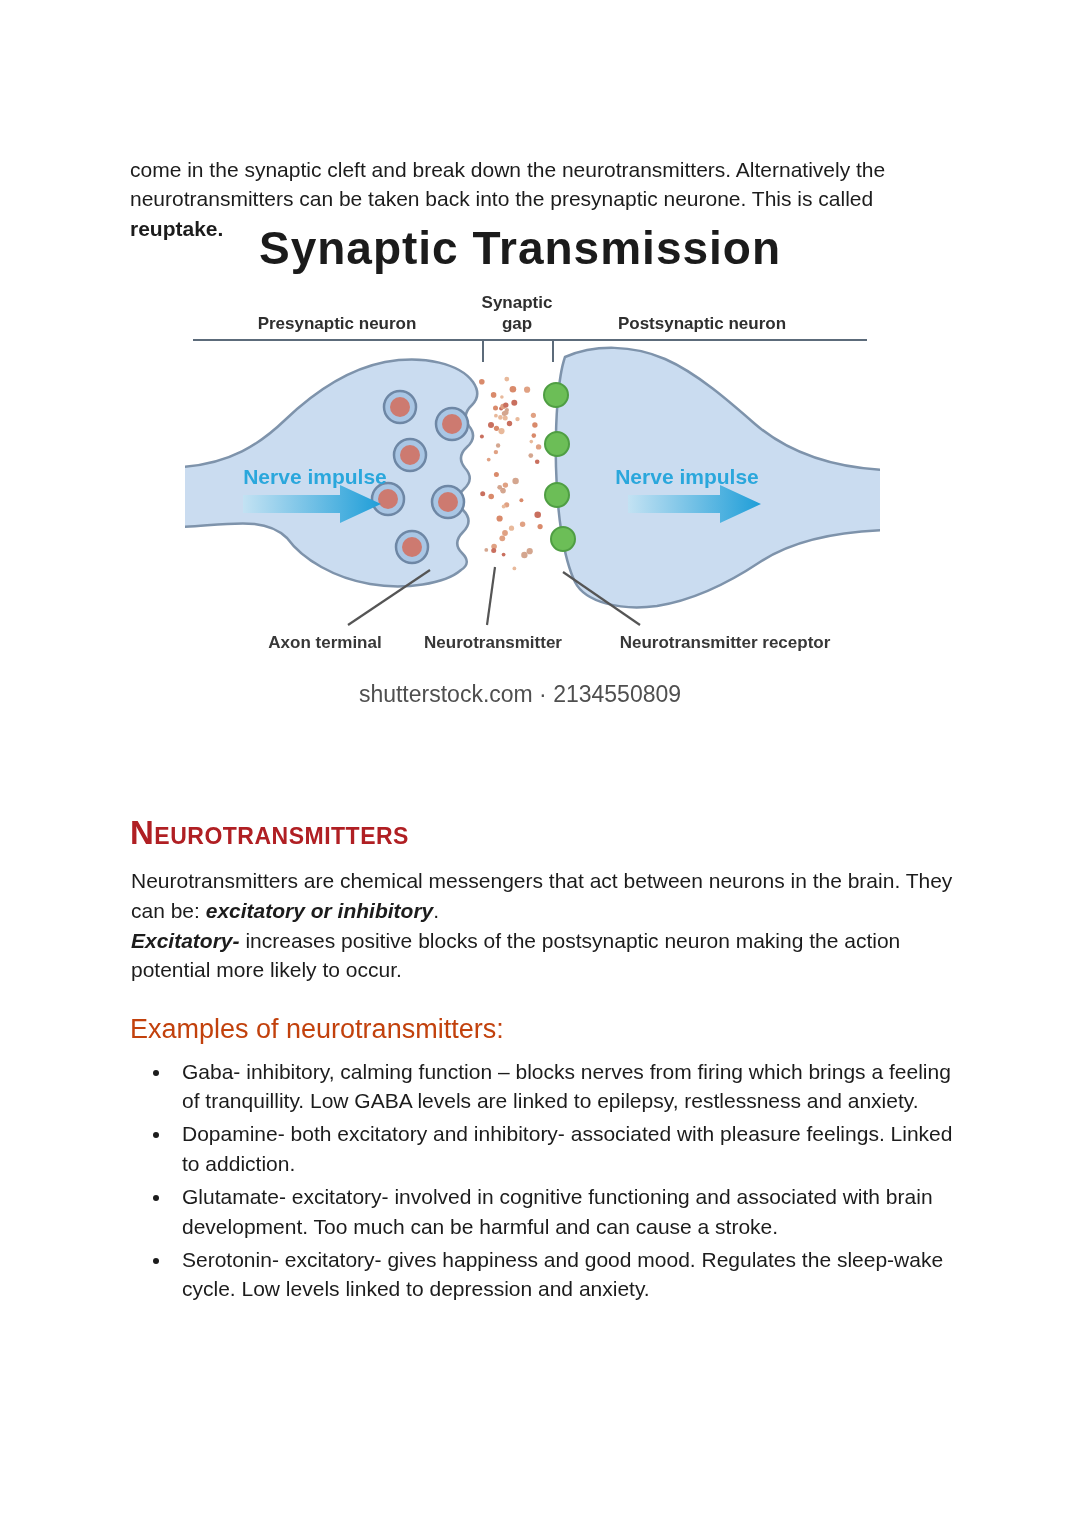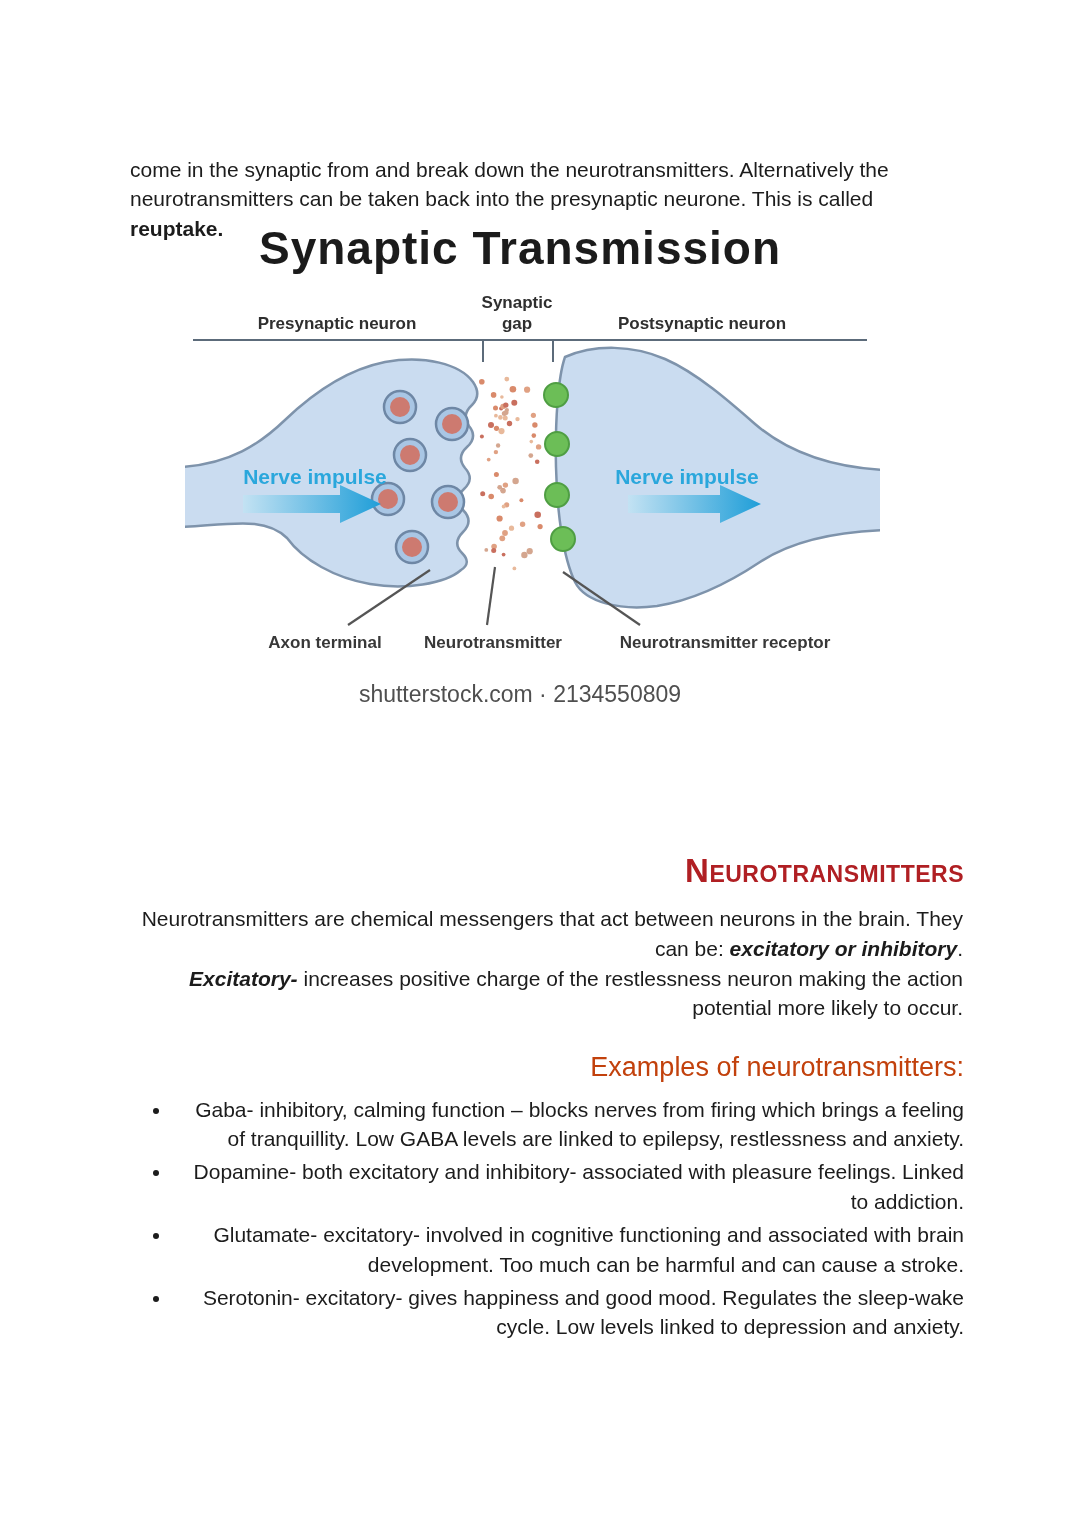--- a/index.html
+++ b/index.html
@@ -11,37 +11,37 @@
 
   .figure{position:absolute;left:185px;top:212px;width:695px;height:505px;}
   .figure svg{display:block;}
   .figure text{font-family:"Liberation Sans",sans-serif;}
   .fig-title{font-size:46px;font-weight:700;fill:#1b1b1b;letter-spacing:1px;}
   .fig-label{font-size:17px;font-weight:700;fill:#2f2f2f;}
   .fig-bottom-label{font-size:17px;font-weight:700;fill:#383838;}
   .impulse-label{font-size:21px;font-weight:700;fill:#2aa7dc;}
   .watermark{font-size:23px;fill:#4f4f4f;}
 
-  .section{position:absolute;left:130px;top:848px;width:834px;font-size:21px;line-height:1.4;text-align:right;}
+  .section{position:absolute;left:130px;top:810px;width:834px;font-size:21px;line-height:1.4;}
   .section-heading{margin:0 0 10px 0;font-size:33px;font-weight:700;font-variant:small-caps;
     letter-spacing:.5px;color:#b01f23;}
   .section p{margin:1px;}
   .bi{font-weight:700;font-style:italic;}
 
   .examples-heading{margin:26px 0 8px 0;font-size:27px;font-weight:400;color:#c2410c;}
   .examples ul{margin:0;padding-left:42px;}
   .examples li{margin-bottom:4px;padding-left:10px;}
   .examples b{font-weight:400;}
 </style>
 </head>
 <body>
 
 <div class="page">
 
-  <p class="intro"><span>come in the synaptic from and break down the neurotransmitters. Alternatively the neurotransmitters can be taken back into the presynaptic neurone. This is called </span><b>reuptake.</b></p>
+  <p class="intro"><span>come in the synaptic cleft and break down the neurotransmitters. Alternatively the neurotransmitters can be taken back into the presynaptic neurone. This is called </span><b>reuptake.</b></p>
 
   <div class="figure">
     <svg width="695" height="505" viewBox="0 0 695 505">
       <defs>
         <linearGradient id="arrowGrad" x1="0" y1="0" x2="1" y2="0">
           <stop offset="0" stop-color="#c3e2f3"></stop>
           <stop offset="1" stop-color="#1f9ed8"></stop>
         </linearGradient>
       </defs>
 
@@ -192,21 +192,21 @@
       <text class="fig-bottom-label" x="308" y="436" text-anchor="middle">Neurotransmitter</text>
       <text class="fig-bottom-label" x="540" y="436" text-anchor="middle">Neurotransmitter receptor</text>
 
       <text class="watermark" x="335" y="490" text-anchor="middle">shutterstock.com · 2134550809</text>
     </svg>
   </div>
 
   <div class="section">
     <h1 class="section-heading">Neurotransmitters</h1>
     <p><span>Neurotransmitters are chemical messengers that act between neurons in the brain. They can be: </span><span class="bi">excitatory or inhibitory</span><span>.</span></p>
-    <p><span class="bi">Excitatory-</span><span> increases positive charge of the restlessness neuron making the action potential more likely to occur.</span></p>
+    <p><span class="bi">Excitatory-</span><span> increases positive blocks of the postsynaptic neuron making the action potential more likely to occur.</span></p>
 
     <div class="examples">
       <h2 class="examples-heading">Examples of neurotransmitters:</h2>
       <ul>
         <li><b>Gaba-</b><span> inhibitory, calming function – blocks nerves from firing which brings a feeling of tranquillity. Low GABA levels are linked to epilepsy, restlessness and anxiety.</span></li>
         <li><b>Dopamine-</b><span> both excitatory and inhibitory- associated with pleasure feelings. Linked to addiction.</span></li>
         <li><b>Glutamate-</b><span> excitatory- involved in cognitive functioning and associated with brain development. Too much can be harmful and can cause a stroke.</span></li>
         <li><b>Serotonin-</b><span> excitatory- gives happiness and good mood. Regulates the sleep-wake cycle. Low levels linked to depression and anxiety.</span></li>
       </ul>
     </div>

